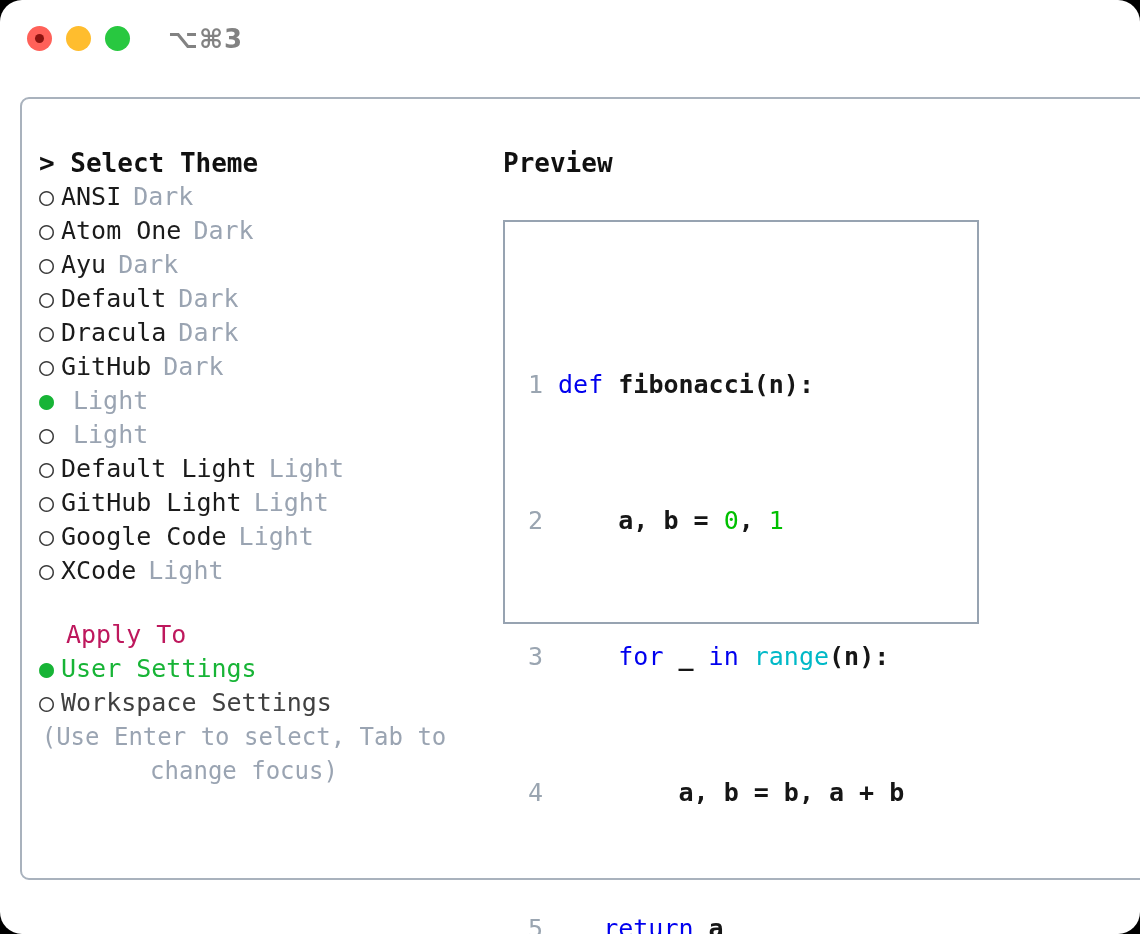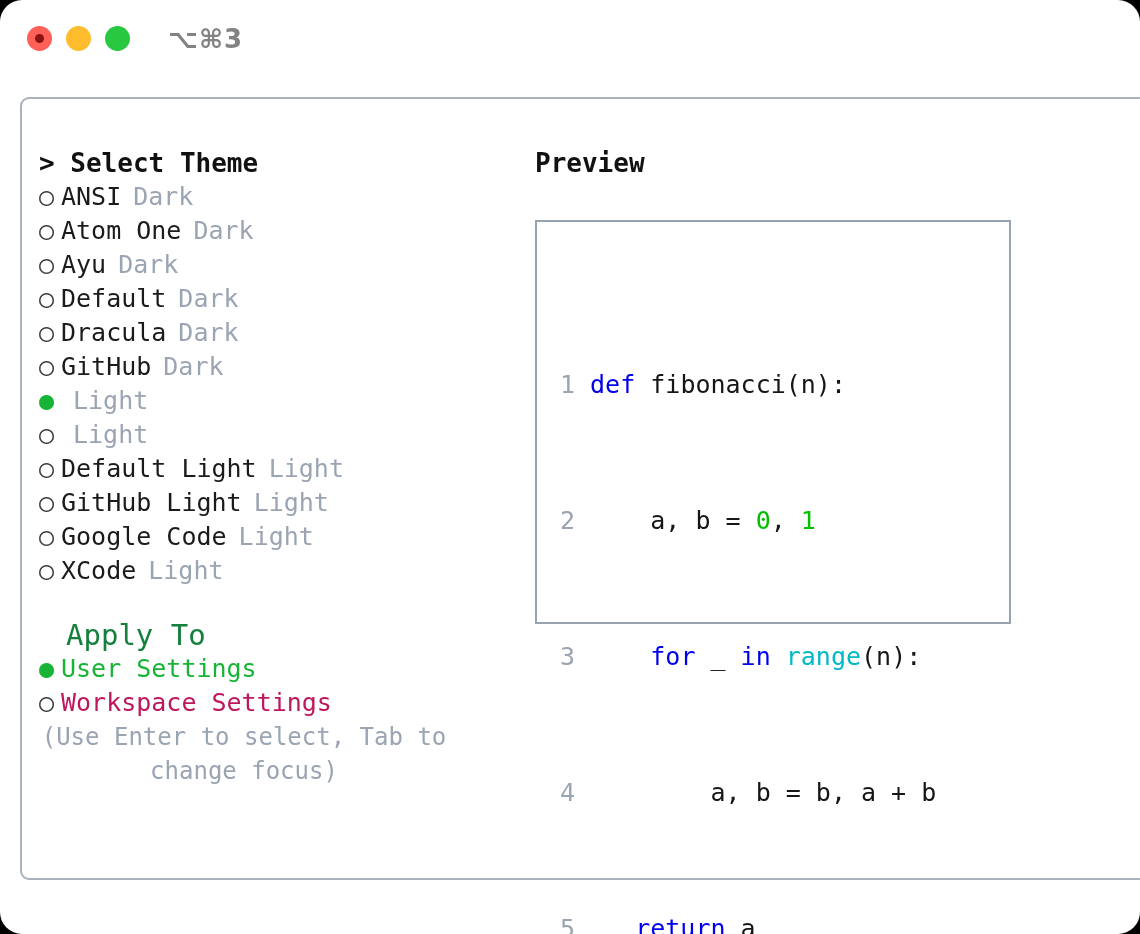--- a/index.html
+++ b/index.html
@@ -130,53 +130,52 @@
     color: #1b1b1b;
   }
   .theme-row.selected .theme-name { color: #17b436; }
   .theme-kind {
     color: #9aa4b2;
     padding-left: 12px;
   }
 
   .apply-block { margin-top: 30px; }
   .apply-heading {
-    font-size: 29px;
-    color: #15803d;
+    font-size: 25px;
+    color: #be185d;
     line-height: 34px;
     padding-left: 27px;
     white-space: pre;
   }
   .apply-row {
     display: flex;
     align-items: baseline;
     height: 34px;
     line-height: 34px;
     font-size: 25px;
     white-space: pre;
   }
-  .apply-row .opt-label { color: #be185d; }
+  .apply-row .opt-label { color: #404040; }
   .apply-row.selected .radio { color: #17b436; }
   .apply-row.selected .opt-label { color: #17b436; }
 
   .hint {
     font-size: 24px;
     color: #9aa4b2;
     line-height: 34px;
     width: 410px;
     text-align: center;
   }
 
   
   .right-col {
     position: absolute;
     left: 481px;
     top: 47px;
     width: 490px;
-    margin-left: 32px;
   }
 
   .preview-box {
     margin-top: 40px;
     width: 476px;
     height: 404px;
     border: 2px solid #97a3b1;
     box-sizing: border-box;
     background: #ffffff;
     position: relative;
@@ -194,21 +193,21 @@
   .code-line { height: 34px; white-space: pre; }
   .ln {
     display: inline-block;
     width: 26px;
     text-align: right;
     color: #9aa5b1;
   }
   .kw   { color: #0000ee; }
   .fn   { color: #00b9c7; }
   .num  { color: #00c000; }
-  .plain{ color: #161616; }
+  .plain{ color: #161616; font-weight: bold; }
 </style>
 </head>
 <body>
 
 <div class="window">
 
   <div class="titlebar">
     <div class="traffic-lights">
       <span class="light close"></span>
       <span class="light min"></span>

